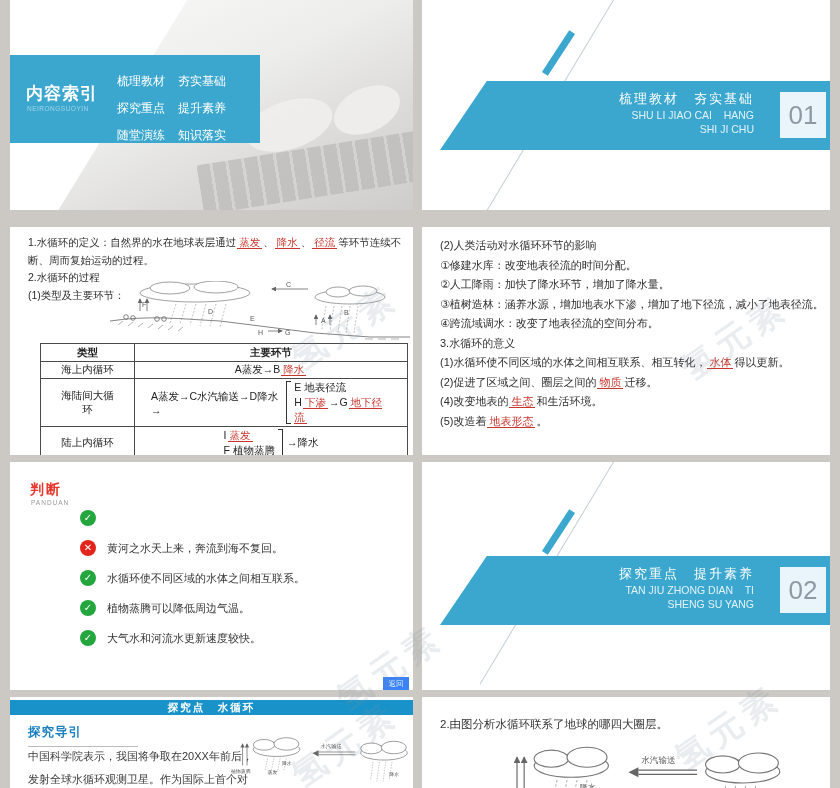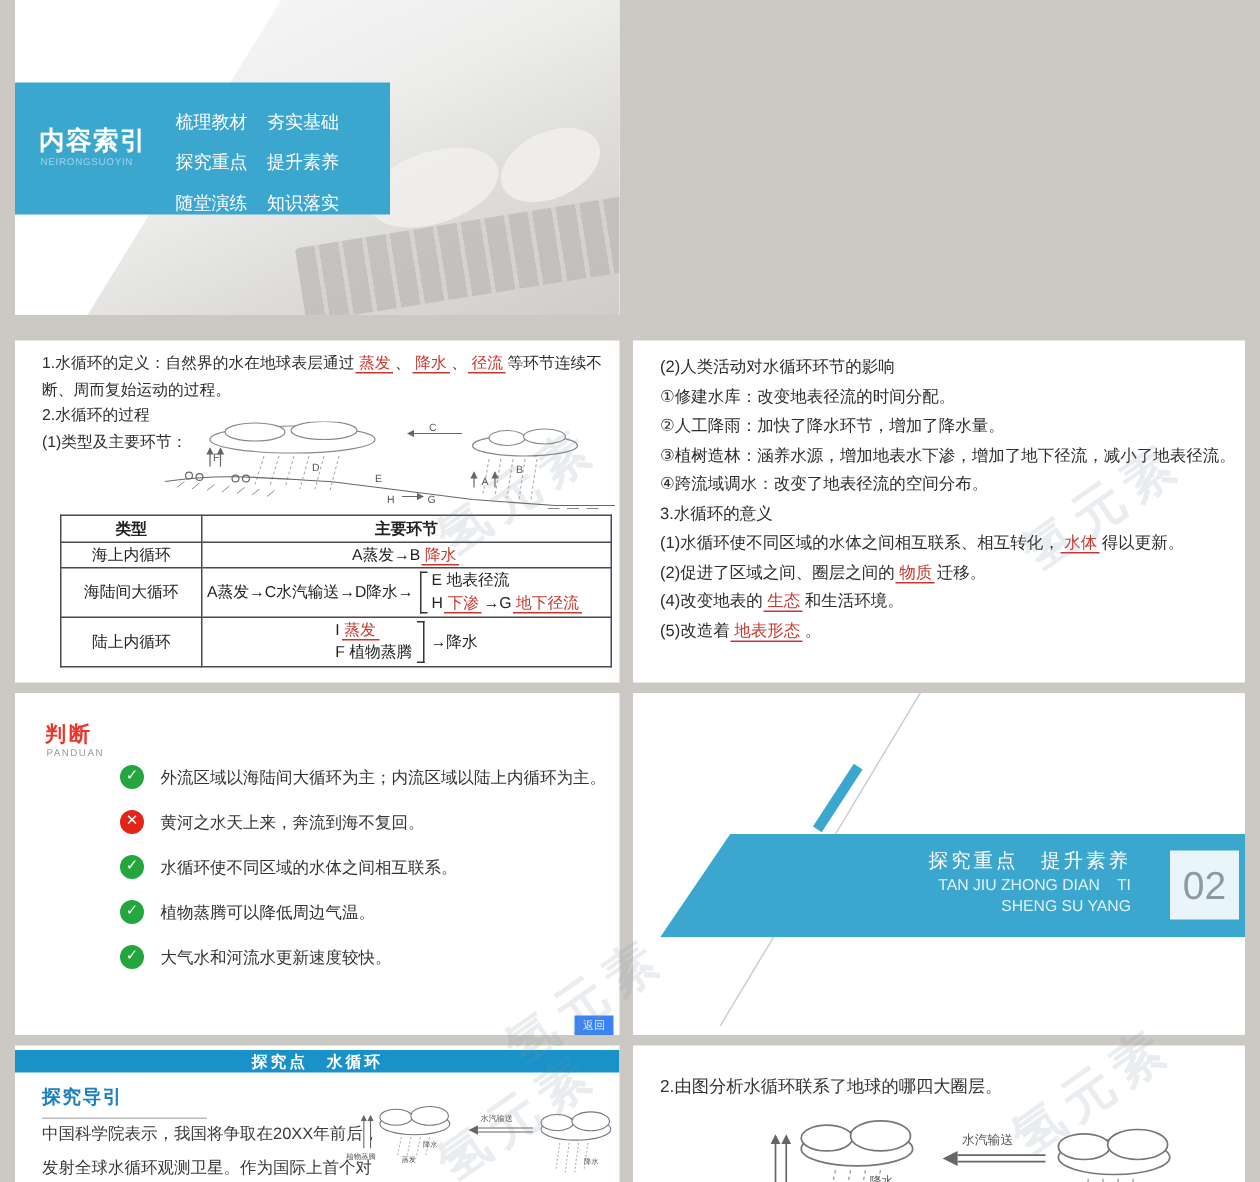--- a/index.html
+++ b/index.html
@@ -41,21 +41,21 @@
   .sec-num{position:absolute;right:4px;width:46px;height:46px;background:#eaf5fb;display:flex;
            align-items:center;justify-content:center;font-size:26px;font-weight:300;color:#8d99a3;}
 
   
   .body-txt{color:#2e2e2e;font-size:10.5px;line-height:17.5px;}
   .red{color:#c8372d;border-bottom:1px solid #c8372d;padding:0 2px;margin:0 1px;}
   .red:empty{display:none;}
   #s3 .txt{position:absolute;left:18px;top:7px;width:382px;}
   .wc-diagram{position:absolute;left:100px;top:54px;width:300px;height:62px;}
   .wc-table{position:absolute;left:30px;top:116px;width:368px;border-collapse:collapse;font-size:10.5px;color:#222;}
-  .wc-table th,.wc-table td{border:1px solid #4a4a4a;padding:1px 3px;text-align:center;}
+  .wc-table th,.wc-table td{border:1px solid #4a4a4a;padding:1px 16px;text-align:center;}
   .wc-table th{font-weight:bold;height:18px;}
   .wc-table .c1{width:94px;}
   .cellflex{display:flex;align-items:center;justify-content:flex-start;text-align:left;}
   .cellflex.center{justify-content:center;}
   .brk-l{width:5px;align-self:stretch;border:1.2px solid #333;border-right:none;margin:1px 3px 1px 4px;}
   .brk-r{width:5px;align-self:stretch;border:1.2px solid #333;border-left:none;margin:1px 4px 1px 3px;}
   .stack>div{line-height:15px;}
   #s4 .lines{position:absolute;left:18px;top:13px;width:380px;}
   #s4 .lines>div{font-size:11px;line-height:1;margin-bottom:8.5px;color:#2e2e2e;white-space:nowrap;}
 
@@ -110,20 +110,32 @@
           <span>提升素养</span>
         </div>
         <div class="idx-row">
           <span>随堂演练</span>
           <span>知识落实</span>
         </div>
       </div>
     </div>
   </div>
 
+  <div class="slide" id="s2">
+    <div class="sec-line"></div>
+    <div class="sec-stroke" style="top:28px;"></div>
+    <div class="sec-banner" style="top:81px;">
+      <div class="sec-text">
+        <div class="sec-title">梳理教材　夯实基础</div>
+        <div class="sec-pinyin">SHU LI JIAO CAI    HANG</div>
+        <div class="sec-pinyin">SHI JI CHU</div>
+      </div>
+      <div class="sec-num" style="top:11px;">01</div>
+    </div>
+  </div>
 
   <div class="slide" id="s3">
     <div class="txt body-txt">
       <div>
         <span>1.水循环的定义：自然界的水在地球表层通过</span><span class="red">蒸发</span><span>、</span><span class="red">降水</span><span>、</span><span class="red">径流</span><span>等环节连续不断、周而复始运动的过程。</span>
       </div>
       <div>2.水循环的过程</div>
       <div>(1)类型及主要环节：</div>
     </div>
 
@@ -235,21 +247,20 @@
       <div><span>(5)改造着</span><span class="red">地表形态</span><span>。</span></div>
     </div>
   </div>
 
   <div class="slide" id="s5">
     <div class="judge-title">判断</div>
     <div class="judge-pinyin">PANDUAN</div>
     <div class="judge-items">
       <div class="jrow">
         <span class="mk ok">✓</span>
-        <span class="jtxt">外流区域以海陆间大循环为主；内流区域以陆上内循环为主。</span>
       </div>
       <div class="jrow">
         <span class="mk err">✕</span>
         <span class="jtxt">黄河之水天上来，奔流到海不复回。</span>
       </div>
       <div class="jrow">
         <span class="mk ok">✓</span>
         <span class="jtxt">水循环使不同区域的水体之间相互联系。</span>
       </div>
       <div class="jrow">

